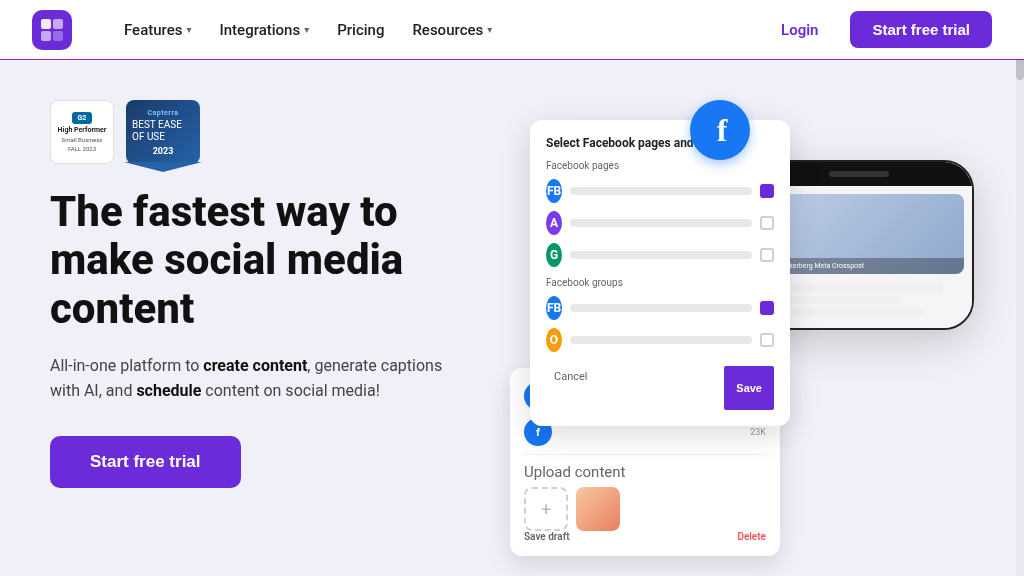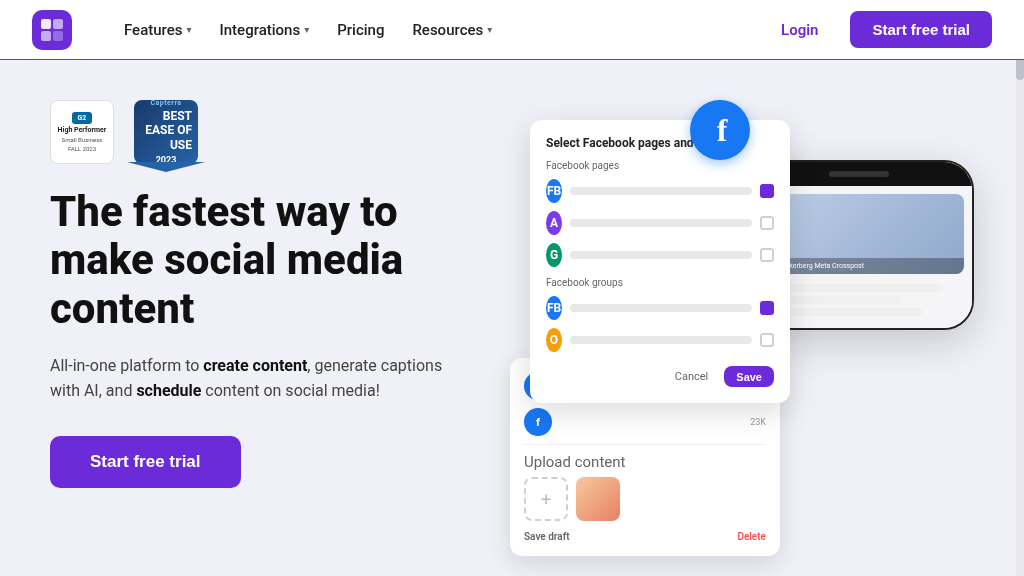--- a/index.html
+++ b/index.html
@@ -135,54 +135,53 @@
       line-height: 1.2;
     }
     .badge-g2 .g2-bot {
       font-size: 6px;
       color: #555;
       text-align: center;
       margin-top: 2px;
     }
 
     .badge-capterra {
-      width: 64px;
+      width: 74px;
       height: 64px;
       background: linear-gradient(135deg, #1a3a6b 0%, #2563a8 100%);
       border-radius: 8px;
       display: flex;
       flex-direction: column;
       align-items: center;
       justify-content: center;
       padding: 6px;
       position: relative;
-      margin-left: 8px;
     }
     .badge-capterra::before {
       content: '';
       position: absolute;
       bottom: -8px;
       left: 50%;
       transform: translateX(-50%);
       border-left: 39px solid transparent;
       border-right: 39px solid transparent;
       border-top: 10px solid #2563a8;
     }
     .badge-capterra .cap-logo {
       font-size: 7px;
       color: #80c3f8;
       font-weight: 700;
       letter-spacing: 0.5px;
       margin-bottom: 2px;
     }
     .badge-capterra .cap-main {
-      font-size: 12px;
-      color: #fff;
-      font-weight: 700;
-      text-align: right;
+      font-size: 10px;
+      color: #fff;
+      font-weight: 400;
+      text-align: left;
       line-height: 1.2;
       text-transform: uppercase;
     }
     .badge-capterra .cap-year {
       font-size: 9px;
       color: #fff;
       font-weight: 700;
       margin-top: 3px;
     }
 
@@ -277,36 +276,36 @@
       border: 2px solid #d0d0d0;
       border-radius: 3px;
       flex-shrink: 0;
     }
     .fb-check.checked {
       background: #6c2bd9;
       border-color: #6c2bd9;
     }
     .fb-modal-footer {
       display: flex;
-      justify-content: flex-end;
+      justify-content: space-between;
       gap: 8px;
       margin-top: 14px;
     }
     .fb-cancel {
       font-size: 11px;
       color: #666;
       cursor: pointer;
       padding: 4px 8px;
     }
     .fb-save {
       background: #6c2bd9;
       color: #fff;
       border: none;
-      border-radius: 8px;
-      padding: 4px 12px;
+      border-radius: 2px;
+      padding: 16px 12px;
       font-size: 11px;
       font-weight: 600;
       cursor: pointer;
     }
 
     
     .fb-circle {
       position: absolute;
       top: 0px;
       left: 200px;
@@ -398,21 +397,20 @@
     .sch-img-thumb {
       width: 44px;
       height: 44px;
       border-radius: 8px;
       background: linear-gradient(135deg, #f8c8a0, #e88060);
     }
     .sch-footer {
       display: flex;
       justify-content: space-between;
       align-items: center;
-      margin-top: 10px;
     }
     .sch-draft {
       font-size: 10px;
       color: #666;
       font-weight: 600;
     }
     .sch-delete {
       font-size: 10px;
       color: #e55;
       font-weight: 600;

